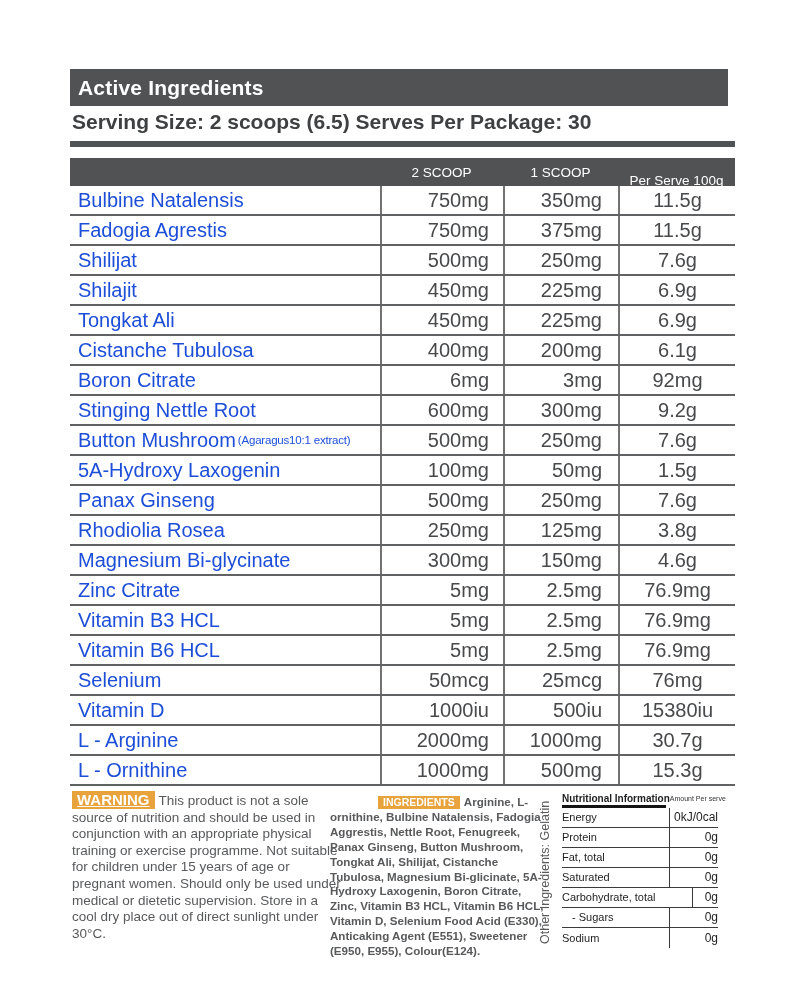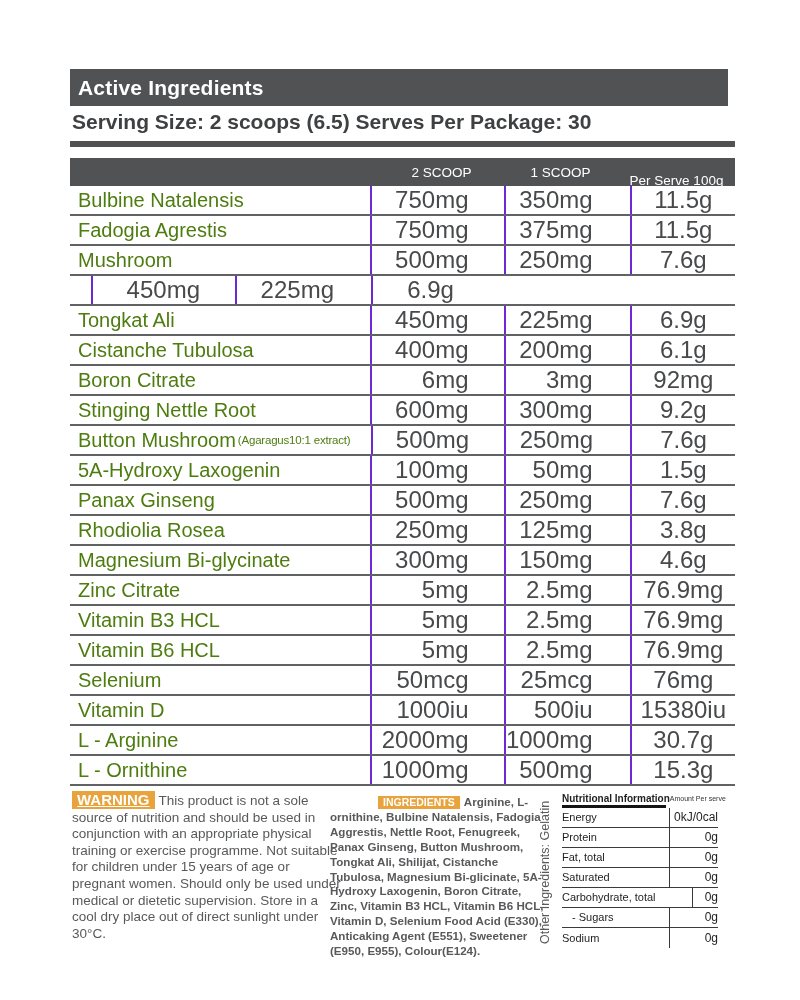--- a/index.html
+++ b/index.html
@@ -31,23 +31,23 @@
   .table-head .h2 { width:123px; }
   .table-head .h1 { width:115px; }
   .table-head .hp { width:117px;margin-top:16px; }
 
   .ing-table { position:absolute; left:70px; top:186px; width:665px; }
   .t-row {
     display:flex; height:30px; align-items:center;
     border-bottom:2px solid #616264;
   }
   .t-row .cell { height:100%; display:flex; align-items:center; }
-  .t-row .name { width:310px; padding-left:8px; color:#4d7c0f; font-size:20px; white-space:nowrap; }
+  .t-row .name { width:310px; padding-left:8px; color:#1d4ed8; font-size:20px; white-space:nowrap; }
   .t-row .name .nt { font-size:11.5px; margin-left:2px; letter-spacing:-.2px; }
-  .t-row .v { border-left:2px solid #6d28d9; color:#48494b; font-size:24px;margin-left:21px; }
+  .t-row .v { border-left:2px solid #737373; color:#48494b; font-size:20px; }
   .t-row .c2 { width:123px; justify-content:flex-end; padding-right:14px; }
   .t-row .c3 { width:115px; justify-content:flex-end; padding-right:16px; }
   .t-row .c4 { width:117px; justify-content:center; }
 
   
   .warning-block {
     position:absolute; left:72px; top:792px; width:270px;
     font-size:13.5px; line-height:16.6px; color:#58595b;
   }
   .gold-label {
@@ -119,29 +119,33 @@
         <span class="nm">Fadogia Agrestis</span>
         <span class="nt"></span>
       </div>
       <div class="cell v c2">750mg</div>
       <div class="cell v c3">375mg</div>
       <div class="cell v c4">11.5g</div>
     </div>
 
     <div class="t-row">
       <div class="cell name">
-        <span class="nm">Mushroom</span>
+        <span class="nm">Shilijat</span>
         <span class="nt"></span>
       </div>
       <div class="cell v c2">500mg</div>
       <div class="cell v c3">250mg</div>
       <div class="cell v c4">7.6g</div>
     </div>
 
     <div class="t-row">
+      <div class="cell name">
+        <span class="nm">Shilajit</span>
+        <span class="nt"></span>
+      </div>
       <div class="cell v c2">450mg</div>
       <div class="cell v c3">225mg</div>
       <div class="cell v c4">6.9g</div>
     </div>
 
     <div class="t-row">
       <div class="cell name">
         <span class="nm">Tongkat Ali</span>
         <span class="nt"></span>
       </div>

